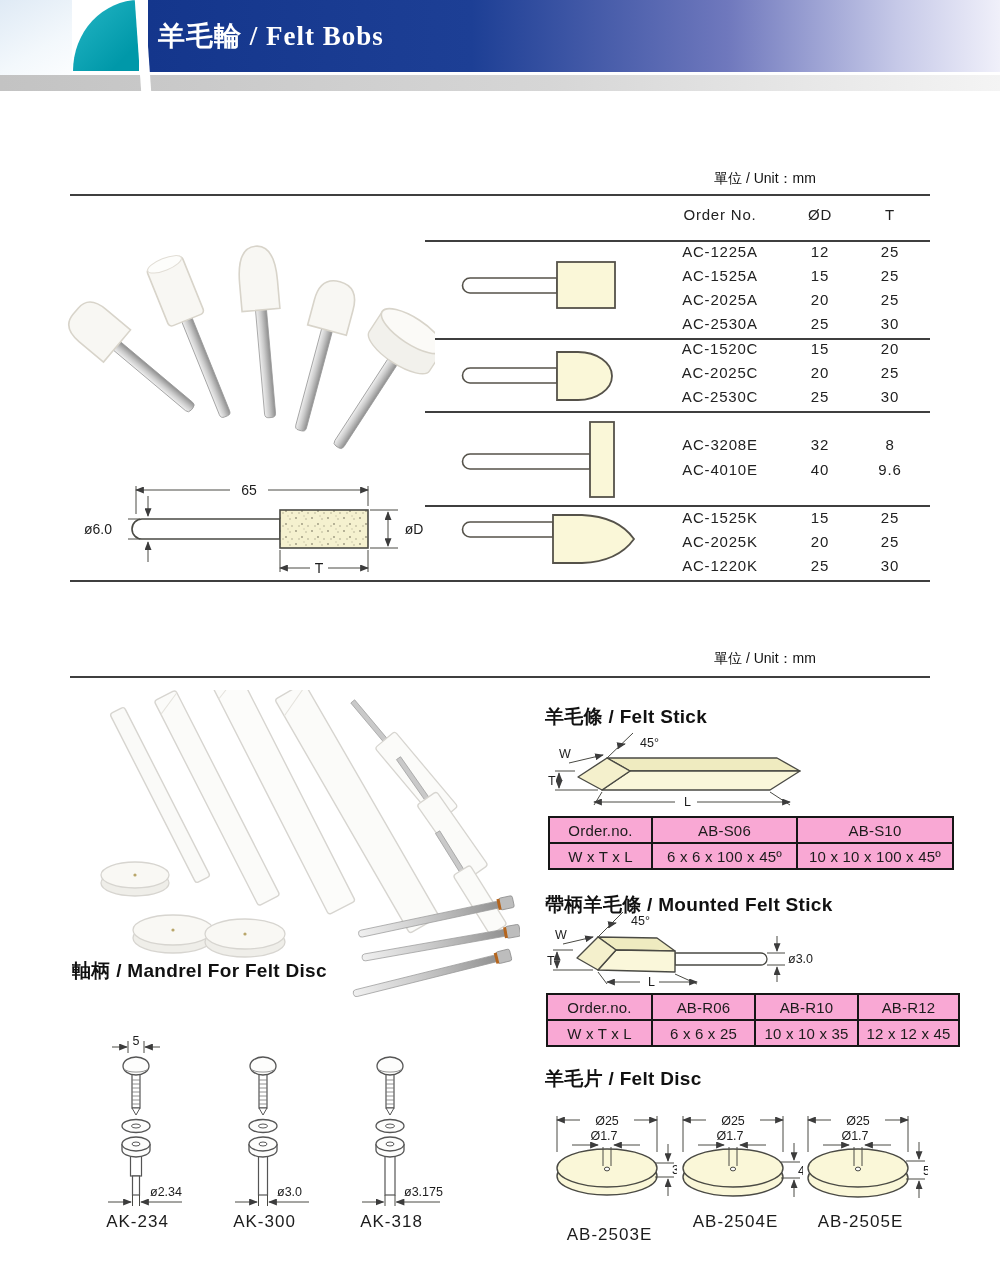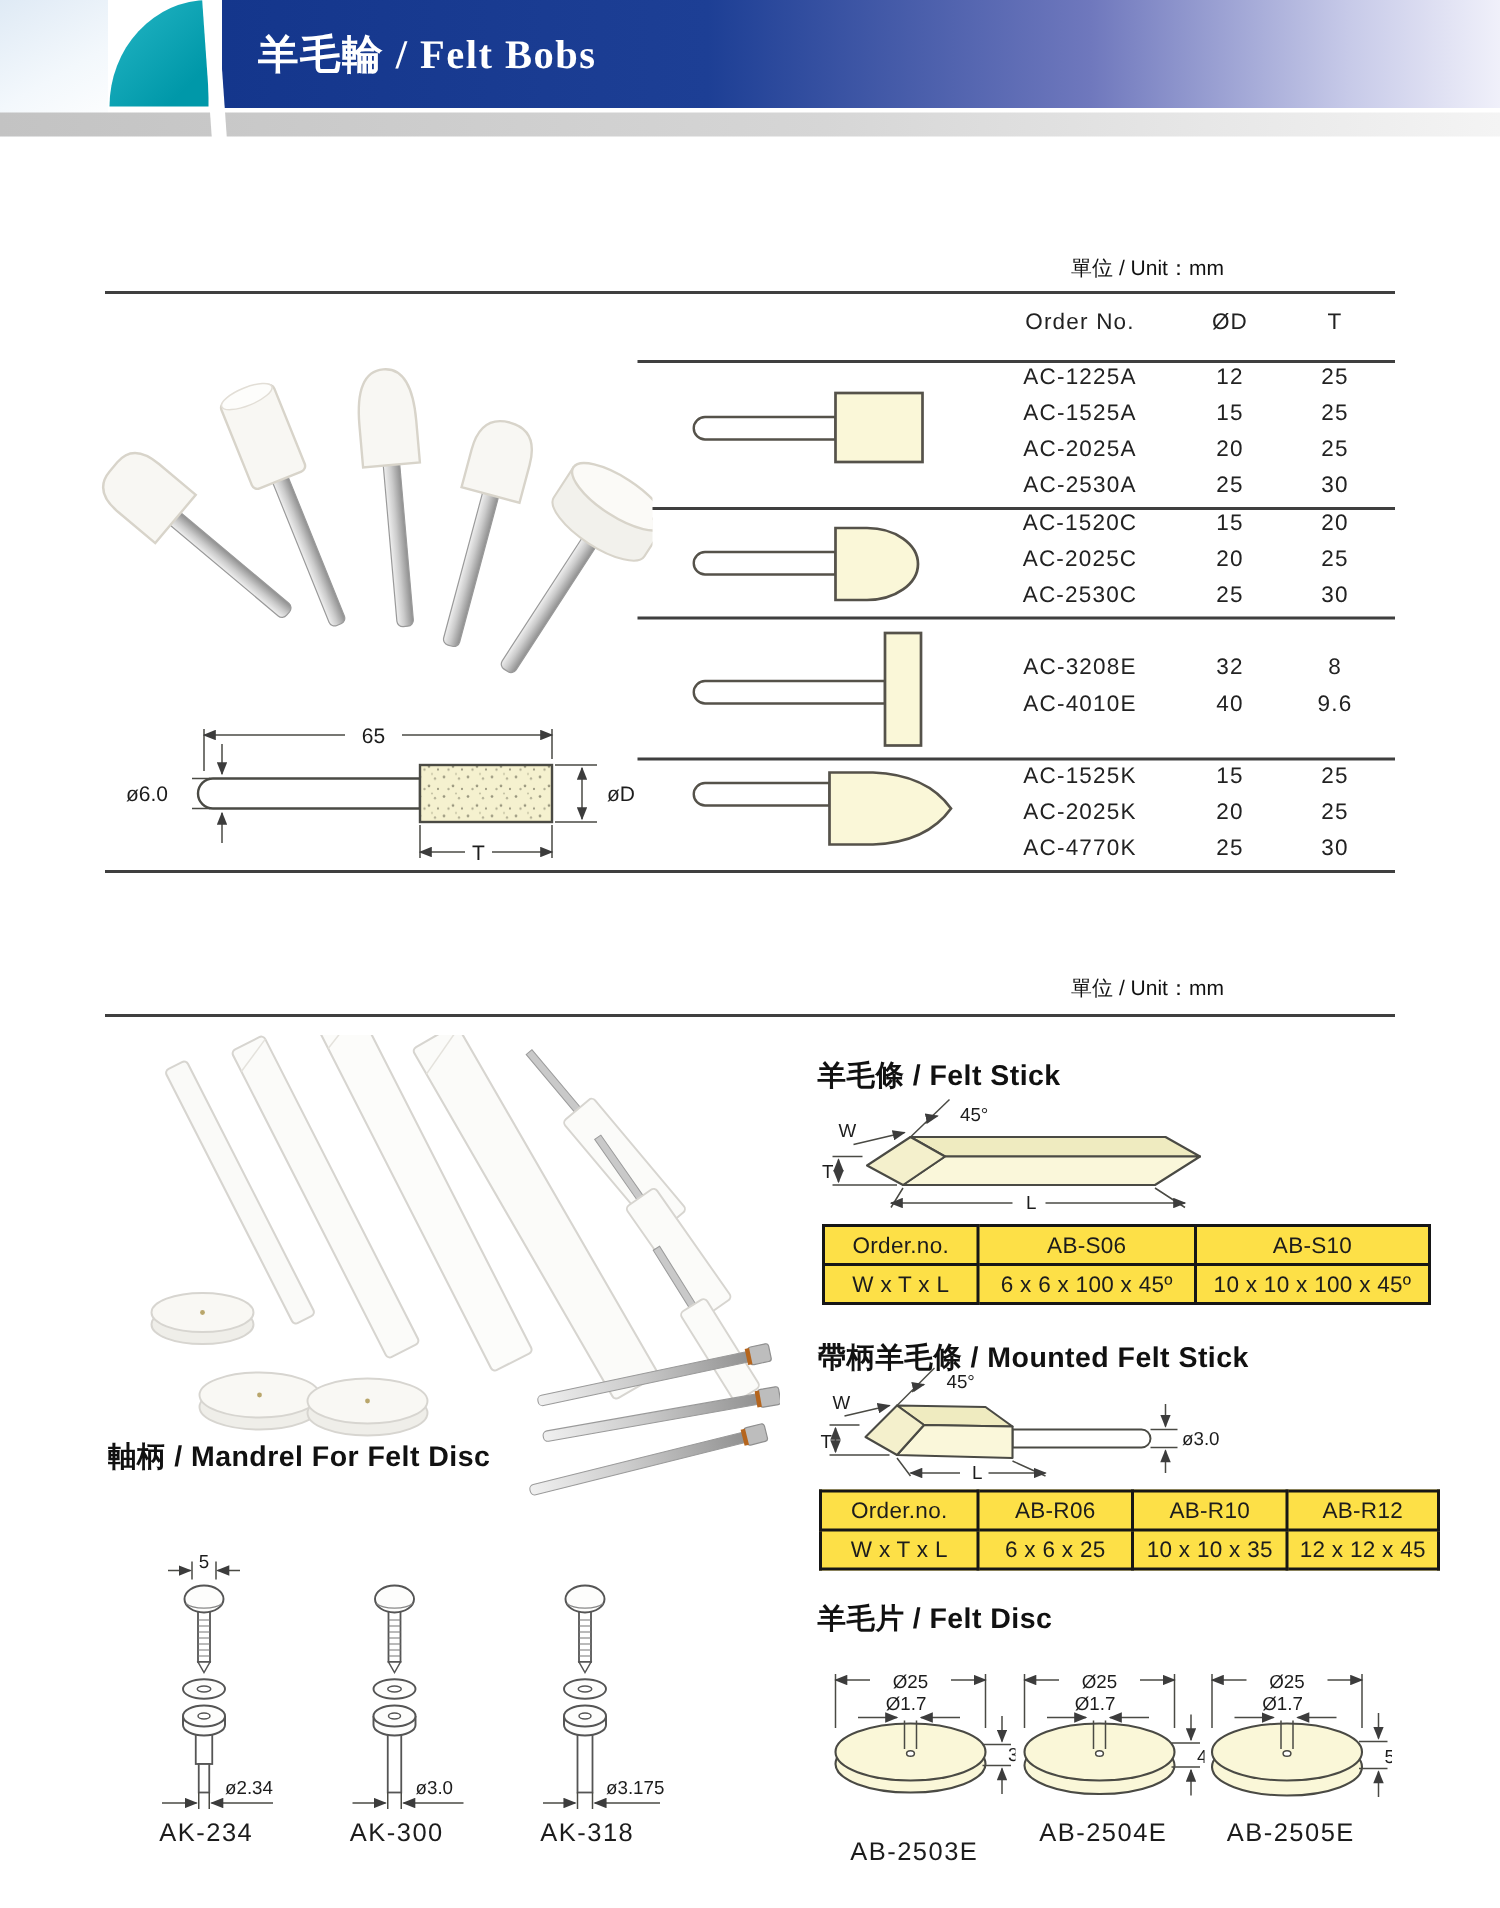--- a/index.html
+++ b/index.html
@@ -5,41 +5,41 @@
   html,body{margin:0;padding:0;background:#fff;}
   .pg{position:relative;width:1000px;height:1272px;background:#fff;overflow:hidden;
       font-family:"Liberation Sans",sans-serif;color:#262626;}
   .abs{position:absolute;}
   .rule{position:absolute;height:2px;background:#3f3f3f;}
   
   .hdr-corner{position:absolute;left:0;top:0;width:72px;height:91px;
       background:linear-gradient(150deg,#dfeaf5 0%,#f3f8fc 55%,#ffffff 100%);}
   .hdr-blue{position:absolute;left:148px;top:0;width:852px;height:72px;
       background:linear-gradient(90deg,#14368c 0%,#1d3f95 38%,#6f78bd 68%,#c6c9e8 88%,#f0f0fa 100%);}
-  .hdr-title{position:absolute;left:24px;top:0;line-height:72px;color:#fff;
+  .hdr-title{position:absolute;left:10px;top:0;line-height:72px;color:#fff;
       font-family:"Liberation Serif",serif;font-weight:bold;font-size:27px;letter-spacing:1px;}
   .hdr-gray{position:absolute;left:0;top:75px;width:1000px;height:16px;
       background:linear-gradient(90deg,#c3c3c3 0%,#d6d6d6 55%,#f4f4f4 100%);}
   .hdr-teal{position:absolute;left:73px;top:0;width:66px;height:71px;
       background:linear-gradient(135deg,#25b6c5 0%,#0098a9 80%);
       border-top-left-radius:100% 100%;}
   .hdr-slash{position:absolute;left:138px;top:-3px;width:10px;height:98px;background:#fff;
       transform:rotate(-4deg);}
   
   .sec-title{position:absolute;font-size:23px;letter-spacing:1px;color:#1c1c1c;white-space:nowrap;}
   .sub-title{position:absolute;font-size:19px;font-weight:bold;letter-spacing:.3px;color:#111;white-space:nowrap;}
   .unit{position:absolute;left:600px;width:330px;text-align:center;font-size:14px;color:#111;}
   
   .trow{position:absolute;left:425px;width:505px;height:24px;font-size:15px;letter-spacing:.8px;color:#222;}
   .trow span{position:absolute;text-align:center;}
   .c1{left:220px;width:150px;}
   .c2{left:365px;width:60px;}
   .c3{left:435px;width:60px;}
   
-  .stable{position:absolute;border-collapse:collapse;background:#fde047;}
+  .stable{position:absolute;border-collapse:collapse;background:#f9a8d4;}
   .stable td{border:2px solid #161616;text-align:center;font-size:15px;letter-spacing:.2px;
       padding:1px 3px;height:22px;color:#1c1c1c;white-space:nowrap;}
   .item-label{position:absolute;width:135px;text-align:center;font-size:17px;letter-spacing:1px;color:#1c1c1c;}
   svg text{font-family:"Liberation Sans",sans-serif;fill:#1d1d1d;}
   .dim{font-size:14px;}
   .dims{font-size:12.5px;}
 </style>
 </head>
 <body>
 
@@ -142,21 +142,21 @@
     <span class="c1">AC-1525K</span>
     <span class="c2">15</span>
     <span class="c3">25</span>
   </div>
   <div class="trow" style="top:533px;">
     <span class="c1">AC-2025K</span>
     <span class="c2">20</span>
     <span class="c3">25</span>
   </div>
   <div class="trow" style="top:557px;">
-    <span class="c1">AC-4770K</span>
+    <span class="c1">AC-1220K</span>
     <span class="c2">25</span>
     <span class="c3">30</span>
   </div>
 
   <svg class="abs" style="left:430px;top:196px;" width="230" height="384" viewBox="0 0 230 384">
 
     <path d="M127 82 L40 82 A7.5 7.5 0 0 0 40 97 L127 97 Z" fill="#fff" stroke="#55524a" stroke-width="1.6"></path>
     <rect x="127" y="66" width="58" height="46" fill="#faf7d8" stroke="#55524a" stroke-width="1.8"></rect>
 
     <path d="M127 172 L40 172 A7.5 7.5 0 0 0 40 187 L127 187 Z" fill="#fff" stroke="#55524a" stroke-width="1.6"></path>

